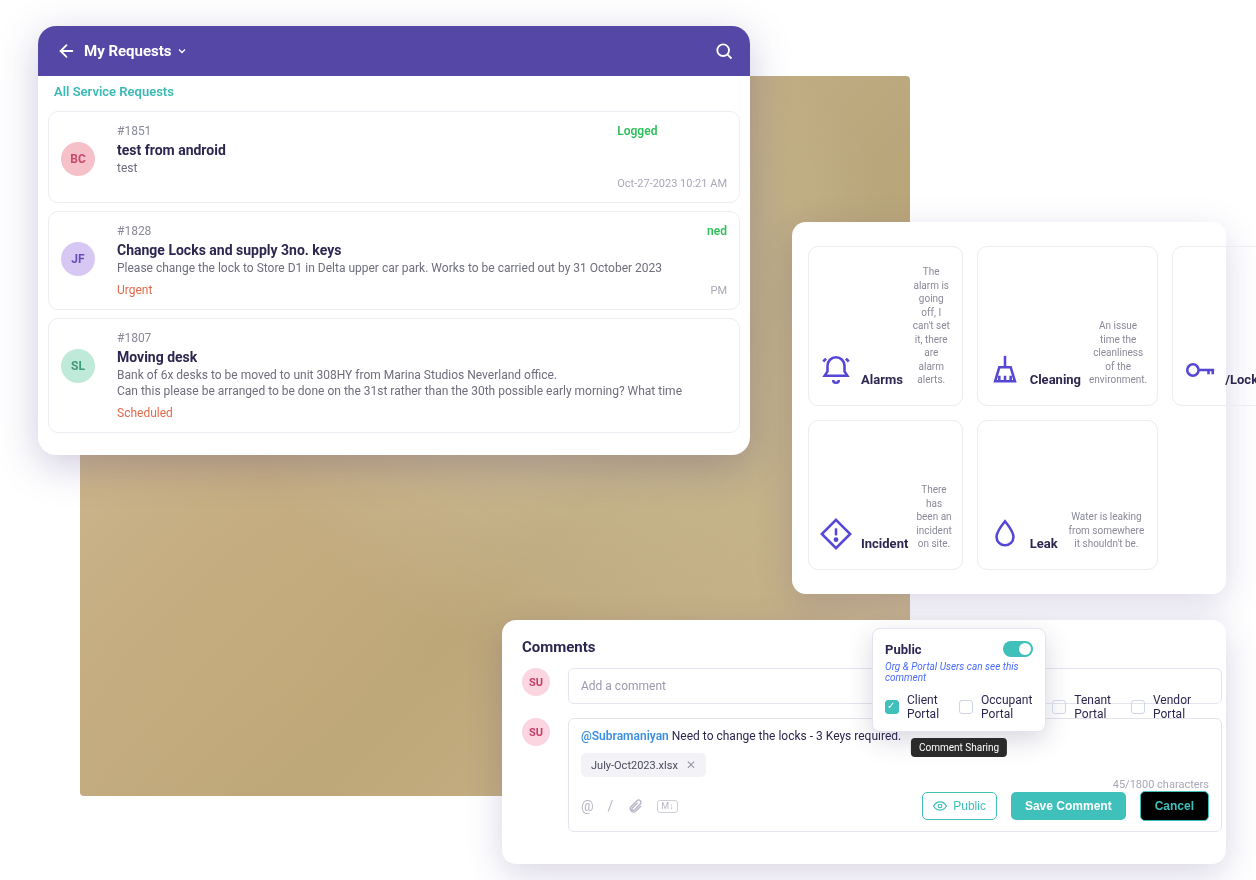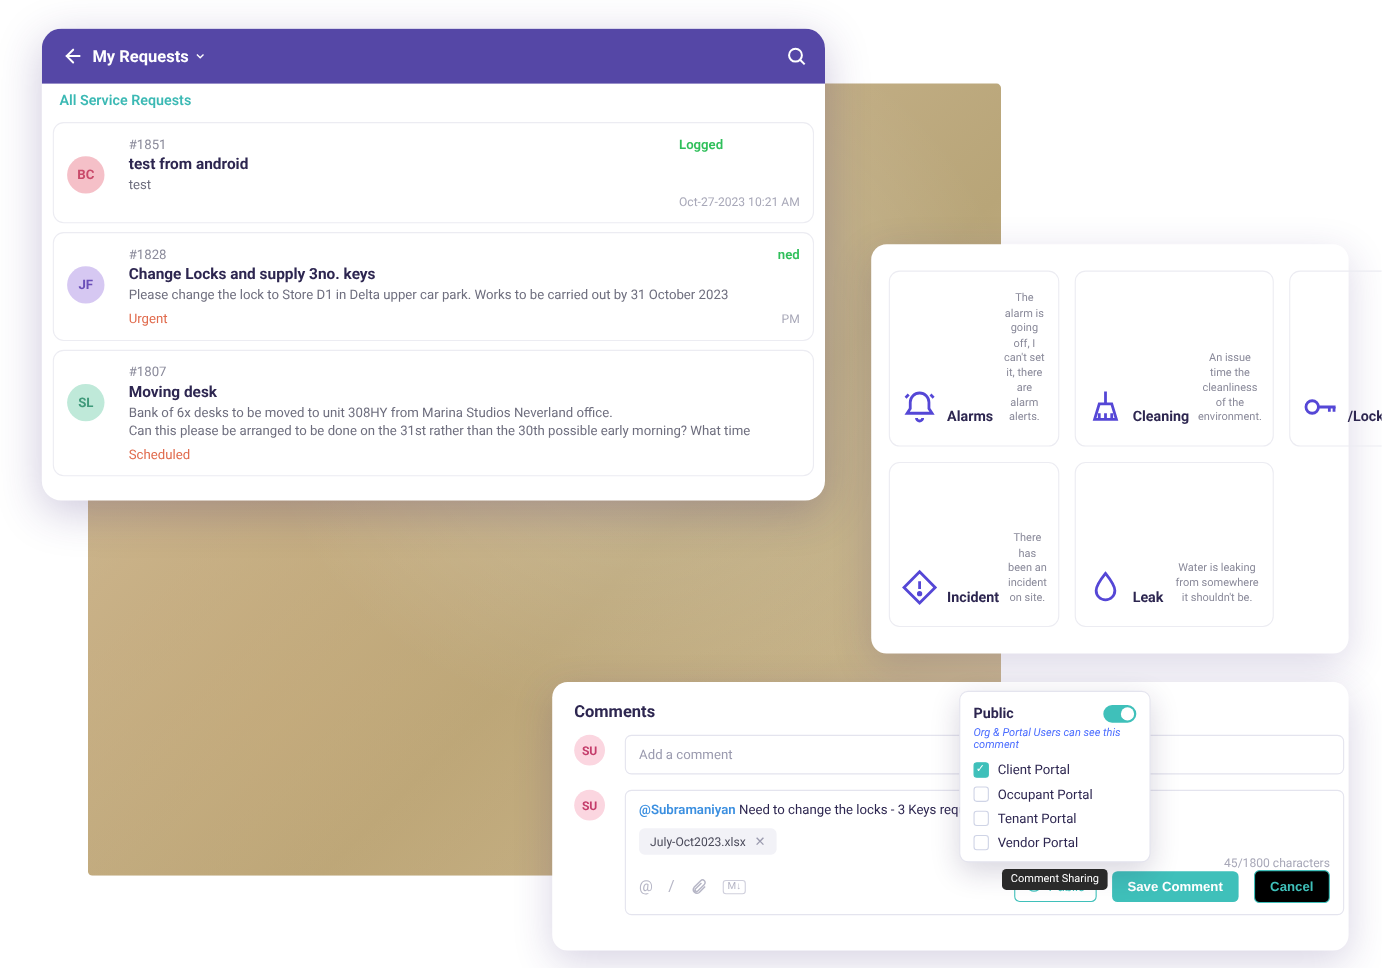--- a/index.html
+++ b/index.html
@@ -195,21 +195,21 @@
   .popover .hdr { display:flex; align-items:center; justify-content:space-between; font-size:13px; font-weight:700; color:#2d2650; }
   .toggle {
     width: 30px; height: 16px; background: #3fc0ba; border-radius: 10px;
     position: relative;
   }
   .toggle::after {
     content:""; position:absolute; right:2px; top:2px;
     width:12px; height:12px; background:#fff; border-radius:50%;
   }
   .popover .sub { font-size: 10px; color: #4a6cff; font-style: italic; margin-top: 4px; }
-  .popover .opts { margin-top: 10px; display:flex; flex-direction:column; gap:8px; }
+  .popover .opts { margin-top: 10px; display:flex; flex-direction:row; gap:20px;align-items:flex-end; }
   .popover label { display:flex; align-items:center; gap:8px; font-size:12px; color:#2d2650; cursor:pointer; }
   .cb { width:14px; height:14px; border:1.5px solid #cfd4e6; border-radius:3px; position:relative; flex-shrink:0; }
   .cb.checked { background:#3fc0ba; border-color:#3fc0ba; }
   .cb.checked::after { content:"✓"; color:#fff; font-size:10px; position:absolute; left:1px; top:-1px; }
   .tooltip {
     position:absolute; left:50%; transform:translateX(-50%);
     bottom: -26px;
     background:#2a2a2a; color:#fff; font-size:10px; padding:4px 8px; border-radius:4px;
     white-space: nowrap;
   }

